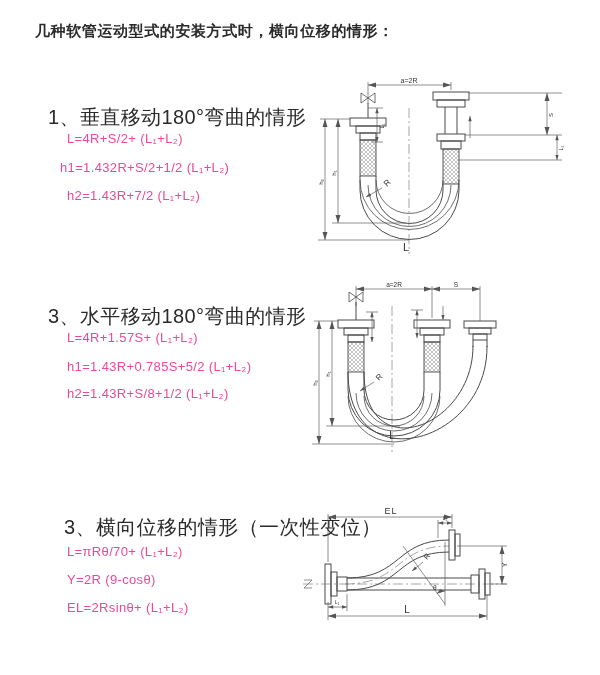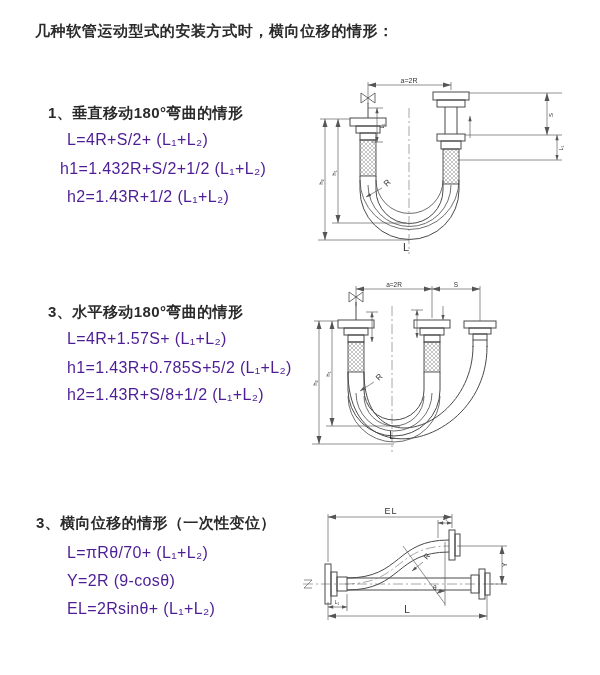--- a/index.html
+++ b/index.html
@@ -1,48 +1,48 @@
 <!DOCTYPE html>
 <html><head>
 <meta charset="utf-8">
 <style>
   html,body{margin:0;padding:0;}
   body{
     width:600px;height:675px;position:relative;background:#ffffff;
     font-family:"Liberation Sans","DejaVu Sans",sans-serif;color:#2a2a2a;overflow:hidden;
   }
   .title{position:absolute;left:35px;top:22px;font-size:15px;font-weight:bold;letter-spacing:.6px;}
-  .sec-h{position:absolute;font-size:15px;font-weight:bold;letter-spacing:.4px;}
-  .formula{position:absolute;font-size:16px;letter-spacing:.35px;color:#4c1d95;}
+  .sec-h{position:absolute;font-size:20px;font-weight:normal;letter-spacing:.4px;}
+  .formula{position:absolute;font-size:13px;letter-spacing:.35px;color:#ec4899;}
   svg{position:absolute;overflow:visible;}
   svg text{fill:#333;font-family:"Liberation Sans","DejaVu Sans",sans-serif;}
   .o{stroke:#4a4a4a;stroke-width:1;fill:none;}
   .ot{stroke:#4a4a4a;stroke-width:.8;fill:none;}
   .d{stroke:#555;stroke-width:.65;fill:none;}
   .cl{stroke:#777;stroke-width:.65;fill:none;stroke-dasharray:10 3 2 3;}
   .braid{fill:url(#braid);stroke:#4a4a4a;stroke-width:.9;}
 </style>
 </head>
 <body>
 
 <div>
 
   <div class="title">几种软管运动型式的安装方式时，横向位移的情形：</div>
 
   <div class="sec-h" style="left:48px;top:104px">1、垂直移动180°弯曲的情形</div>
   <div class="formula" style="left:67px;top:131px">L=4R+S/2+ (L₁+L₂)</div>
   <div class="formula" style="left:60px;top:160px">h1=1.432R+S/2+1/2 (L₁+L₂)</div>
-  <div class="formula" style="left:67px;top:188px">h2=1.43R+1/2 (L₁+L₂)</div>
+  <div class="formula" style="left:67px;top:188px">h2=1.43R+7/2 (L₁+L₂)</div>
 
   <div class="sec-h" style="left:48px;top:303px">3、水平移动180°弯曲的情形</div>
   <div class="formula" style="left:67px;top:330px">L=4R+1.57S+ (L₁+L₂)</div>
   <div class="formula" style="left:67px;top:359px">h1=1.43R+0.785S+5/2 (L₁+L₂)</div>
   <div class="formula" style="left:67px;top:386px">h2=1.43R+S/8+1/2 (L₁+L₂)</div>
 
-  <div class="sec-h" style="left:36px;top:514px">3、横向位移的情形（一次性变位）</div>
+  <div class="sec-h" style="left:64px;top:514px">3、横向位移的情形（一次性变位）</div>
   <div class="formula" style="left:67px;top:544px">L=πRθ/70+ (L₁+L₂)</div>
   <div class="formula" style="left:67px;top:572px">Y=2R (9-cosθ)</div>
   <div class="formula" style="left:67px;top:600px">EL=2Rsinθ+ (L₁+L₂)</div>
 
   <svg id="d1" style="left:306px;top:72px" width="266" height="186" viewBox="0 0 266 186">
     <defs>
       <marker id="ah" markerWidth="9" markerHeight="6" refX="8.5" refY="3" orient="auto-start-reverse" markerUnits="userSpaceOnUse">
         <path d="M0.5,0.5 L8.5,3 L0.5,5.5 Z" fill="#555"></path>
       </marker>
       <marker id="ah2" markerWidth="6" markerHeight="4" refX="5.5" refY="2" orient="auto-start-reverse" markerUnits="userSpaceOnUse">

